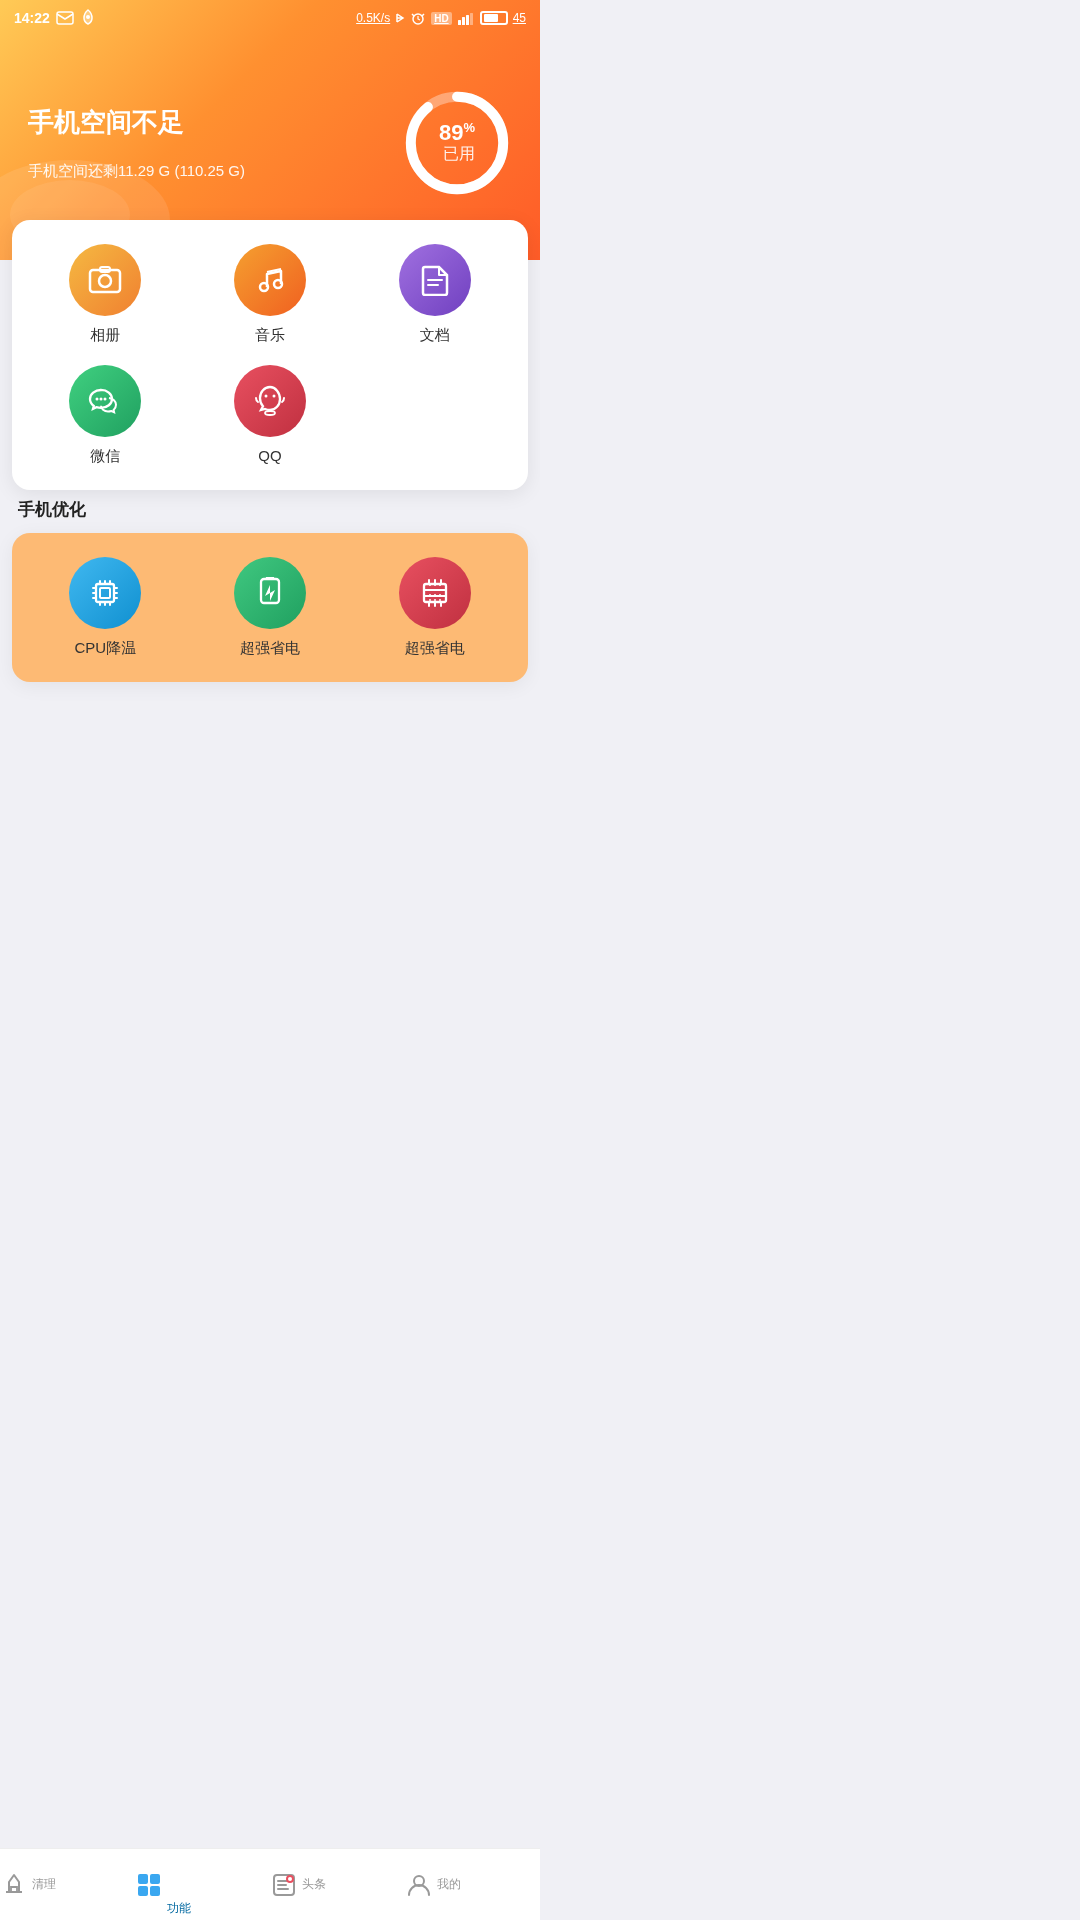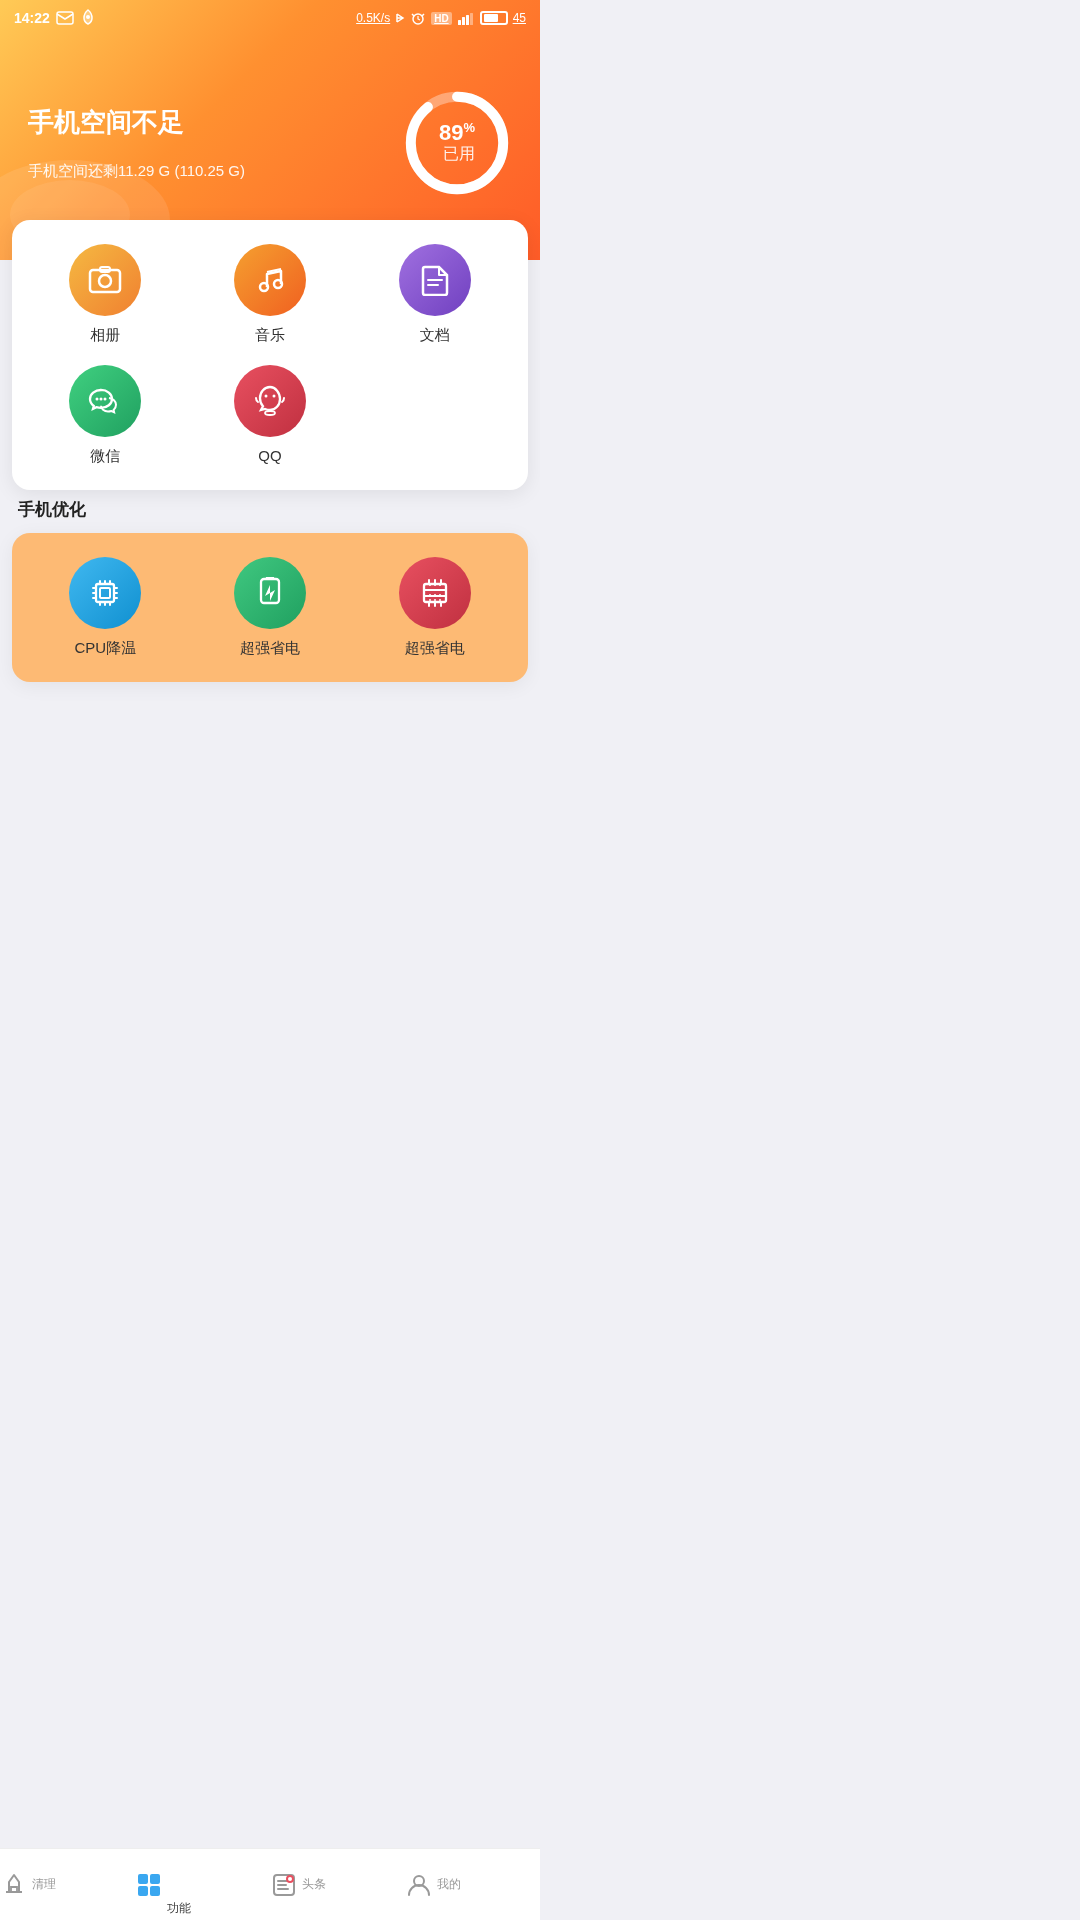--- a/index.html
+++ b/index.html
@@ -231,21 +231,21 @@
       height: 28px;
       display: flex;
       align-items: center;
       justify-content: center;
     }
     .nav-label {
       font-size: 12px;
       color: #999;
     }
     .nav-label.active {
-      color: #404040;
+      color: #0369a1;
       margin-top: 47px;
     }
 
     
     .icon-photo { background: linear-gradient(135deg, #f5b942, #f08030); }
     .icon-video { background: linear-gradient(135deg, #38d9f0, #1ab0e0); }
     .icon-music { background: linear-gradient(135deg, #f5a030, #f06020); }
     .icon-doc { background: linear-gradient(135deg, #a070e0, #7040c0); }
     .icon-wechat { background: linear-gradient(135deg, #40d080, #20a060); }
     .icon-qq { background: linear-gradient(135deg, #e85060, #c03040); }

